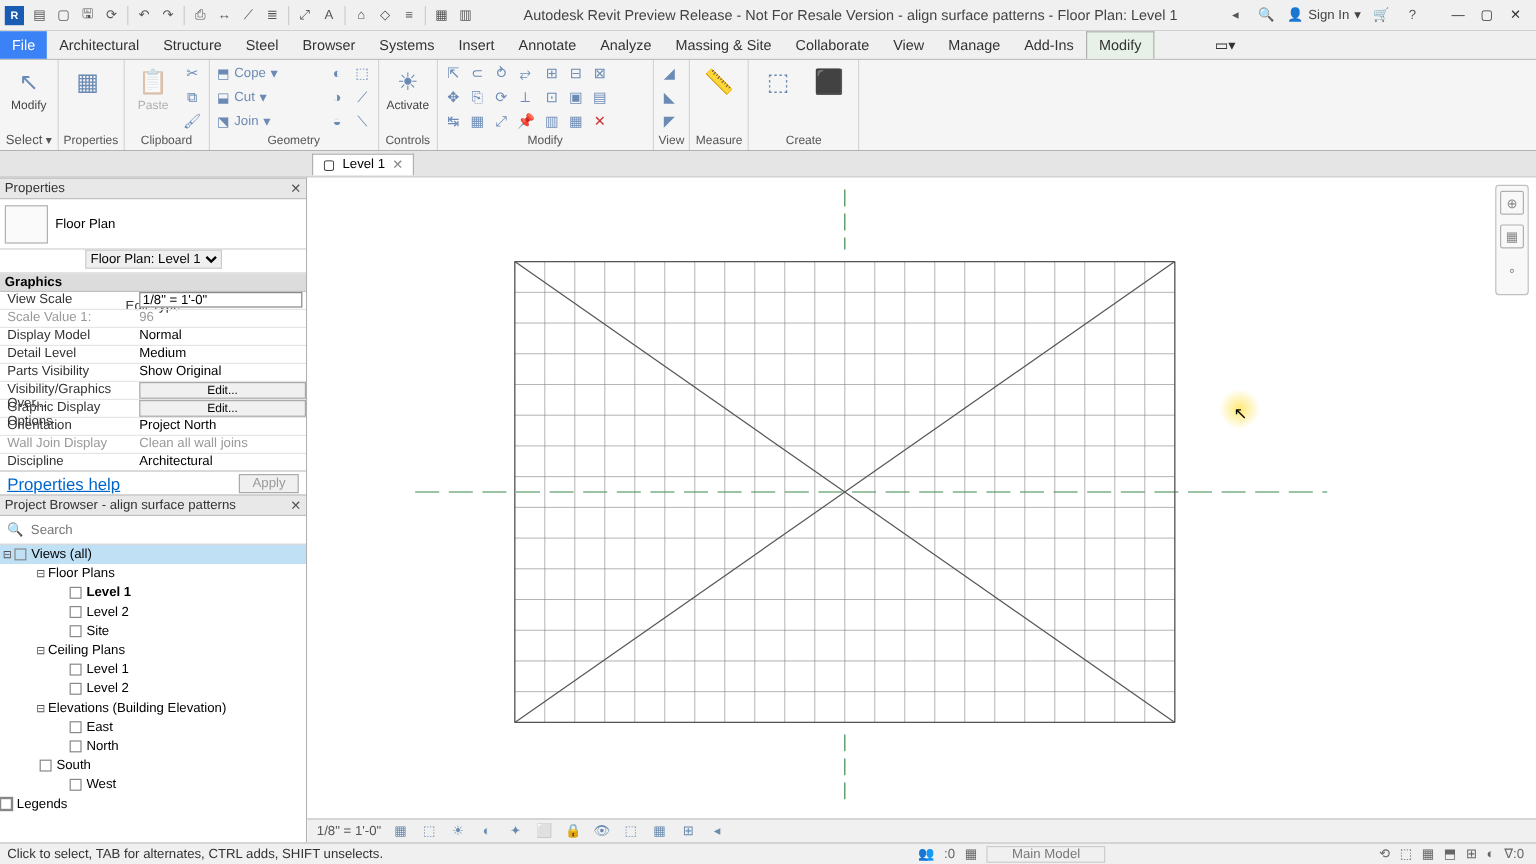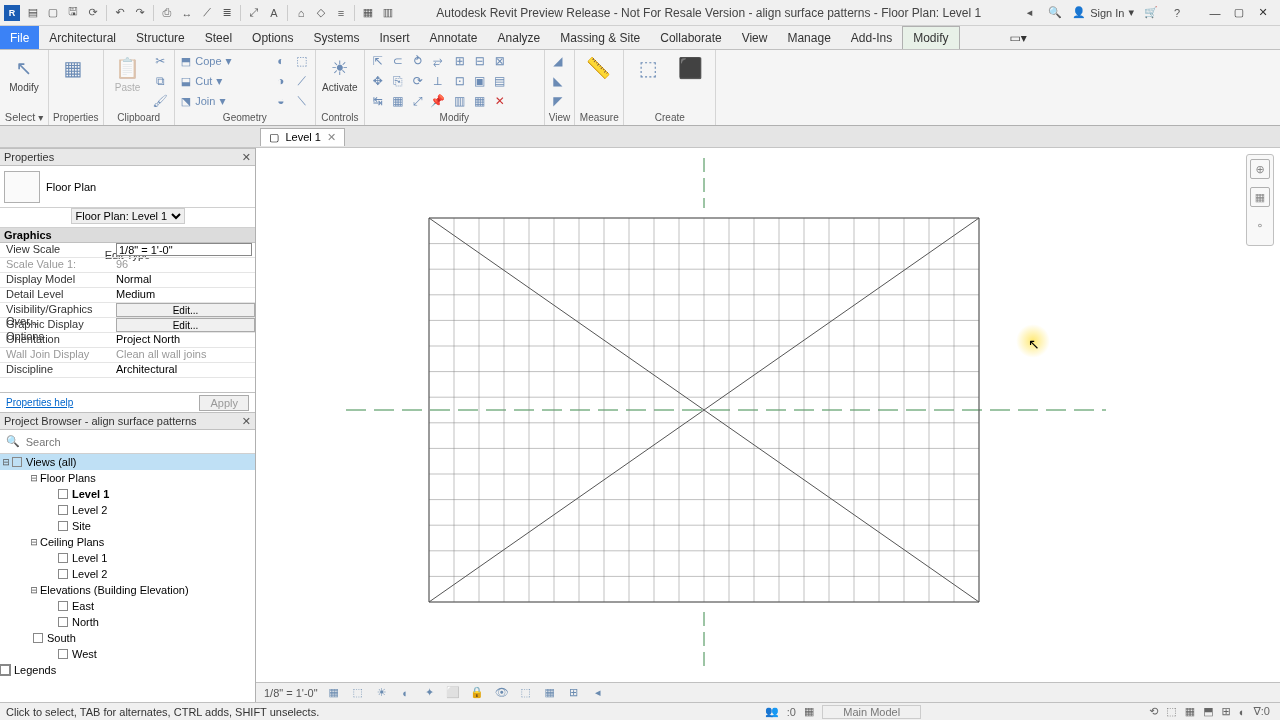--- a/index.html
+++ b/index.html
@@ -59,21 +59,21 @@
 .params { flex: 0 0 164px; overflow-y: auto; position: relative; }
 .param-group { background: #dcdcdc; padding: 1px 4px; font-weight: bold; font-size: 11px; border-bottom: 1px solid #c0c0c0; }
 .param-row { display: flex; height: 15px; border-bottom: 1px solid #e5e5e5; font-size: 11px; }
 .param-row .k { width: 112px; padding-left: 6px; color: #333; }
 .param-row .v { flex: 1; padding-left: 4px; }
 .param-row.dim .k, .param-row.dim .v { color: #999; }
 .param-row .v input { width: 98%; border: 1px solid #888; font-size: 11px; height: 13px; padding: 0 2px; }
 .param-row .v button { width: 100%; font-size: 10px; height: 14px; border: 1px solid #aaa; background: #f0f0f0; cursor: pointer; }
 
 .props-footer { height: 20px; border-top: 1px solid #c0c0c0; display: flex; align-items: center; justify-content: space-between; padding: 0 6px; }
-.props-footer a { color: #0066cc; text-decoration: underline; font-size: 10px; }
+.props-footer a { color: #0066cc; text-decoration: underline; font-size: 14px; }
 .props-footer button { font-size: 11px; padding: 1px 10px; border: 1px solid #aaa; background: #f0f0f0; color: #999; }
 
 .pb-search { height: 24px; display: flex; align-items: center; padding: 0 6px; gap: 6px; border-bottom: 1px solid #d0d0d0; }
 .pb-search input { flex: 1; border: none; outline: none; font-size: 11px; color: #888; background: transparent; }
 
 .pb-tree { flex: 1; overflow-y: auto; font-size: 11px; }
 .tree-row { height: 16px; display: flex; align-items: center; cursor: pointer; white-space: nowrap; }
 .tree-row.sel { background: #bfe0f5; }
 .tree-row.bold { font-weight: bold; }
 .tw { width: 12px; text-align: center; color: #555; font-size: 9px; }
@@ -153,21 +153,21 @@
       <div class="win-btn">✕</div>
     </div>
   </div>
 </div>
 
 <div class="ribbon-tabs">
   <div class="ribbon-tab file">File</div>
   <div class="ribbon-tab">Architectural</div>
   <div class="ribbon-tab">Structure</div>
   <div class="ribbon-tab">Steel</div>
-  <div class="ribbon-tab">Options</div>
+  <div class="ribbon-tab">Browser</div>
   <div class="ribbon-tab">Systems</div>
   <div class="ribbon-tab">Insert</div>
   <div class="ribbon-tab">Annotate</div>
   <div class="ribbon-tab">Analyze</div>
   <div class="ribbon-tab">Massing &amp; Site</div>
   <div class="ribbon-tab">Collaborate</div>
   <div class="ribbon-tab">View</div>
   <div class="ribbon-tab">Manage</div>
   <div class="ribbon-tab">Add-Ins</div>
   <div class="ribbon-tab active">Modify</div>
@@ -342,20 +342,24 @@
           <div class="k">Scale Value    1:</div>
           <div class="v">96</div>
         </div>
       <div class="param-row">
           <div class="k">Display Model</div>
           <div class="v">Normal</div>
         </div>
       <div class="param-row">
           <div class="k">Detail Level</div>
           <div class="v">Medium</div>
+        </div>
+      <div class="param-row">
+          <div class="k">Parts Visibility</div>
+          <div class="v">Show Original</div>
         </div>
       <div class="param-row">
           <div class="k">Visibility/Graphics Over...</div>
           <div class="v"><button>Edit...</button></div>
         </div>
       <div class="param-row">
           <div class="k">Graphic Display Options</div>
           <div class="v"><button>Edit...</button></div>
         </div>
       <div class="param-row">

